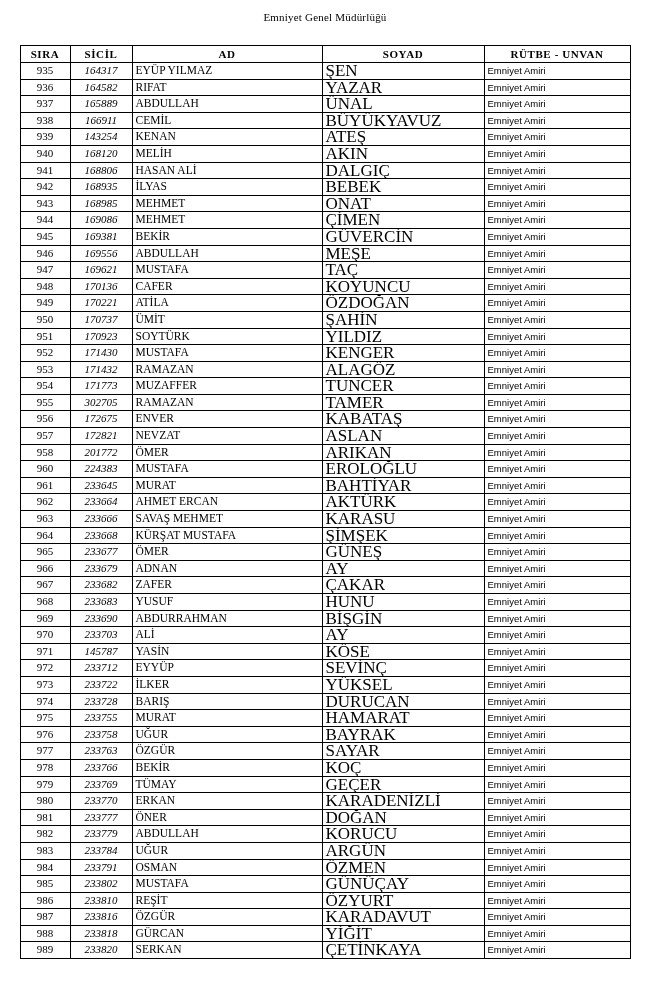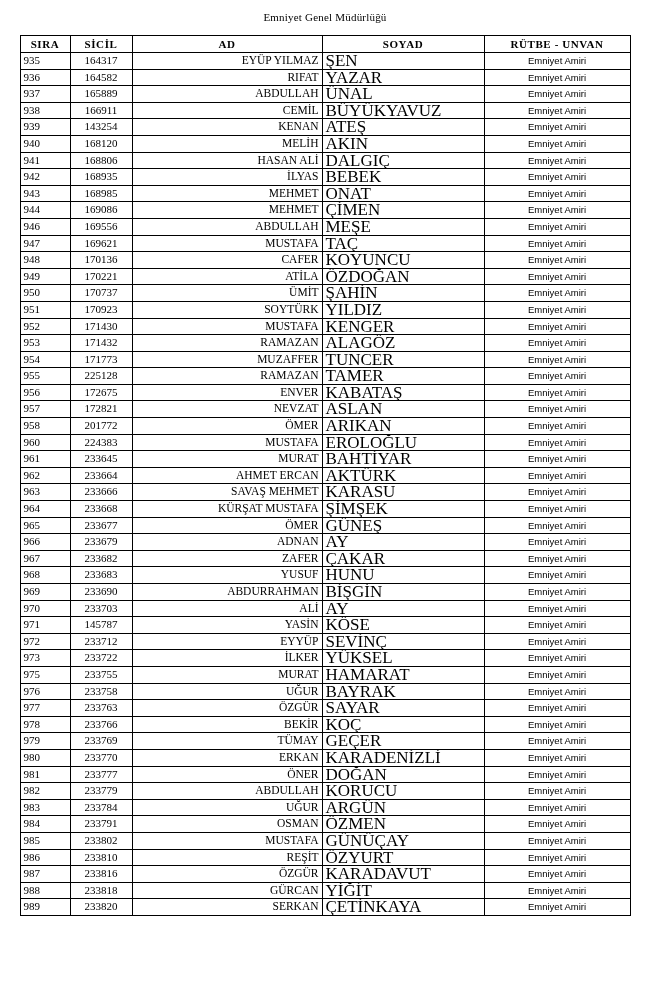--- a/index.html
+++ b/index.html
@@ -24,21 +24,21 @@
   #doc-title {
     text-align: center;
     font-size: 11px;
     font-family: "Liberation Serif", serif;
     padding-top: 11px;
     padding-bottom: 6px;
     letter-spacing: 0.2px;
   }
   table.listing {
     border-collapse: collapse;
-    margin: 6px auto;
+    margin: 16px auto;
     width: 610px;
     table-layout: fixed;
     font-size: 11px;
   }
   table.listing th,
   table.listing td {
     border: 1px solid #000000;
     padding: 0px 3px;
     height: 15.6px;
     line-height: 15.6px;
@@ -52,25 +52,25 @@
     letter-spacing: 0.6px;
     height: 16px;
     line-height: 16px;
   }
   col.c-sira   { width: 50px; }
   col.c-sicil  { width: 62px; }
   col.c-ad     { width: 190px; }
   col.c-soyad  { width: 162px; }
   col.c-rutbe  { width: 146px; }
 
-  td.sira  { font-size: 11px; }
-  td.sicil { text-align: center; font-size: 11px; }
-  td.ad    { text-align: right; font-size: 11.5px; }
+  td.sira  { text-align: center; font-size: 11px; }
+  td.sicil { text-align: center; font-size: 11px; font-style: italic; }
+  td.ad    { text-align: left; font-size: 11.5px; }
   td.soyad { text-align: left; font-size: 17px; }
-  td.rutbe { text-align: center; font-size: 9.5px; font-family: "Liberation Sans", sans-serif; padding-left: 4px; }
+  td.rutbe { text-align: left; font-size: 9.5px; font-family: "Liberation Sans", sans-serif; padding-left: 4px; }
 </style>
 </head>
 <body>
 
 <div id="page">
 
   <div id="doc-title">Emniyet Genel Müdürlüğü</div>
 
   <table class="listing">
     <colgroup>
@@ -154,20 +154,27 @@
           <td class="rutbe">Emniyet Amiri</td>
         </tr>
         <tr>
           <td class="sira">944</td>
           <td class="sicil">169086</td>
           <td class="ad">MEHMET</td>
           <td class="soyad">ÇİMEN</td>
           <td class="rutbe">Emniyet Amiri</td>
         </tr>
         <tr>
+          <td class="sira">945</td>
+          <td class="sicil">169381</td>
+          <td class="ad">BEKİR</td>
+          <td class="soyad">GÜVERCİN</td>
+          <td class="rutbe">Emniyet Amiri</td>
+        </tr>
+        <tr>
           <td class="sira">946</td>
           <td class="sicil">169556</td>
           <td class="ad">ABDULLAH</td>
           <td class="soyad">MEŞE</td>
           <td class="rutbe">Emniyet Amiri</td>
         </tr>
         <tr>
           <td class="sira">947</td>
           <td class="sicil">169621</td>
           <td class="ad">MUSTAFA</td>
@@ -218,21 +225,21 @@
         </tr>
         <tr>
           <td class="sira">954</td>
           <td class="sicil">171773</td>
           <td class="ad">MUZAFFER</td>
           <td class="soyad">TUNCER</td>
           <td class="rutbe">Emniyet Amiri</td>
         </tr>
         <tr>
           <td class="sira">955</td>
-          <td class="sicil">225128</td>
+          <td class="sicil">302705</td>
           <td class="ad">RAMAZAN</td>
           <td class="soyad">TAMER</td>
           <td class="rutbe">Emniyet Amiri</td>
         </tr>
         <tr>
           <td class="sira">956</td>
           <td class="sicil">172675</td>
           <td class="ad">ENVER</td>
           <td class="soyad">KABATAŞ</td>
           <td class="rutbe">Emniyet Amiri</td>
@@ -343,20 +350,27 @@
           <td class="rutbe">Emniyet Amiri</td>
         </tr>
         <tr>
           <td class="sira">973</td>
           <td class="sicil">233722</td>
           <td class="ad">İLKER</td>
           <td class="soyad">YÜKSEL</td>
           <td class="rutbe">Emniyet Amiri</td>
         </tr>
         <tr>
+          <td class="sira">974</td>
+          <td class="sicil">233728</td>
+          <td class="ad">BARIŞ</td>
+          <td class="soyad">DURUCAN</td>
+          <td class="rutbe">Emniyet Amiri</td>
+        </tr>
+        <tr>
           <td class="sira">975</td>
           <td class="sicil">233755</td>
           <td class="ad">MURAT</td>
           <td class="soyad">HAMARAT</td>
           <td class="rutbe">Emniyet Amiri</td>
         </tr>
         <tr>
           <td class="sira">976</td>
           <td class="sicil">233758</td>
           <td class="ad">UĞUR</td>

